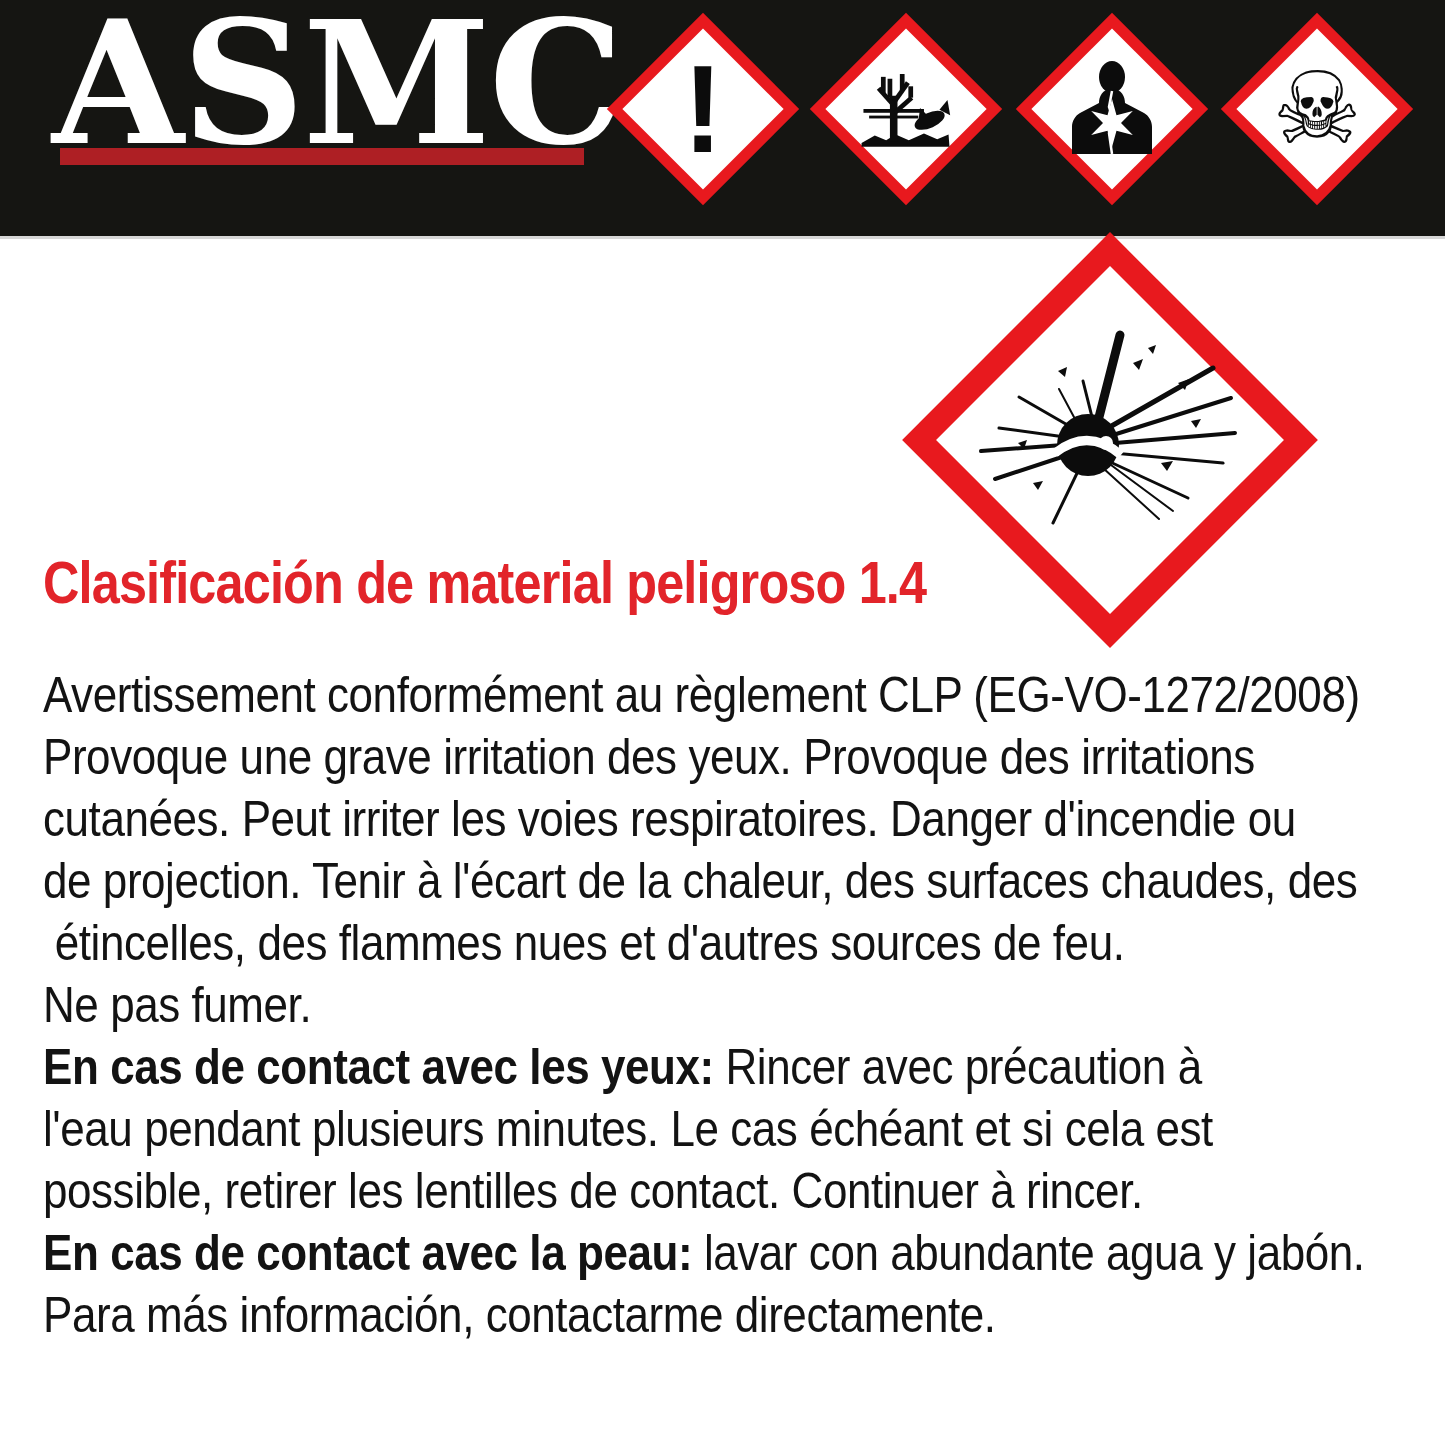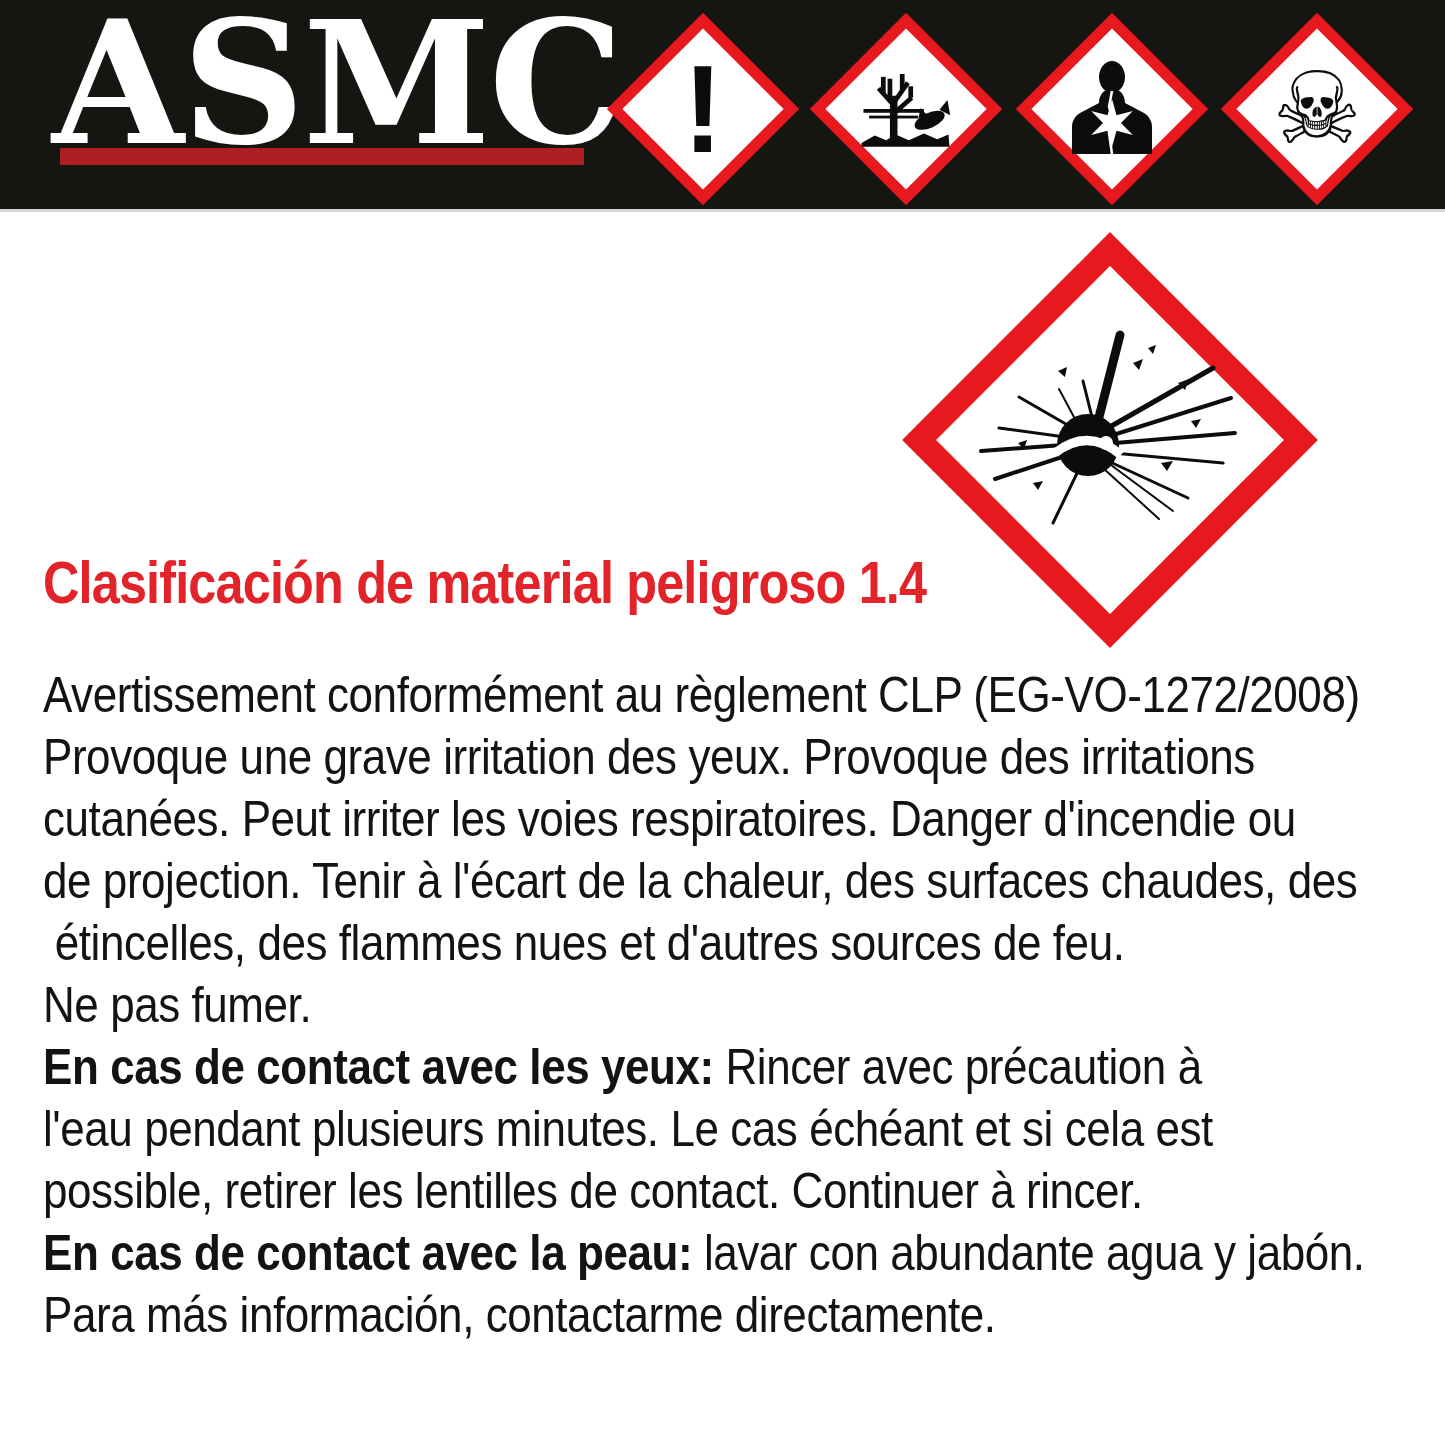--- a/index.html
+++ b/index.html
@@ -8,21 +8,21 @@
     --bar-red:#ae1f24;
     --heading-red:#e2242a;
     --ink:#131313;
   }
   *{margin:0;padding:0;box-sizing:border-box;}
   html,body{background:#ffffff;}
   body{font-family:"Liberation Sans",sans-serif;}
   .page{position:relative;width:1445px;height:1445px;background:#ffffff;overflow:hidden;}
 
   
-  .banner{position:absolute;left:0;top:0;width:1445px;height:212px;background:var(--banner-black);border-bottom:3px solid #d6d6d6;}
+  .banner{position:absolute;left:0;top:0;width:1445px;height:239px;background:var(--banner-black);border-bottom:3px solid #d6d6d6;}
   .logo-text{position:absolute;left:52px;top:8px;line-height:150px;font-family:"DejaVu Serif",serif;font-weight:bold;font-size:170px;letter-spacing:-2px;color:#ffffff;white-space:nowrap;}
   .logo-bar{position:absolute;left:60px;top:148px;width:524px;height:17px;background:var(--bar-red);}
   .logo-sub{position:absolute;left:60px;top:172px;font-size:27px;font-weight:bold;letter-spacing:7px;color:#ffffff;white-space:nowrap;}
 
   
   .ghs{position:absolute;background:var(--ghs-red);}
   .ghs::before{content:"";position:absolute;background:#ffffff;z-index:0;}
   .ghs-sm{width:136px;height:136px;transform:rotate(45deg);}
   .ghs-sm::before{inset:11px;}
   .ghs-lg{width:294px;height:294px;transform:rotate(45deg);}

